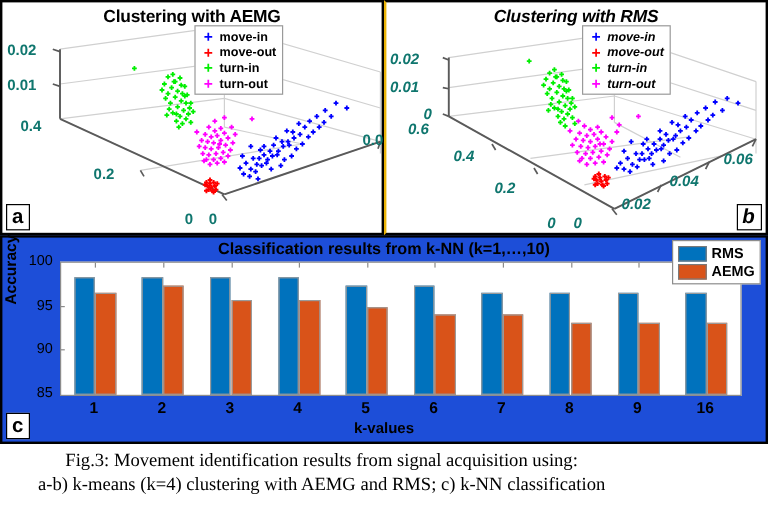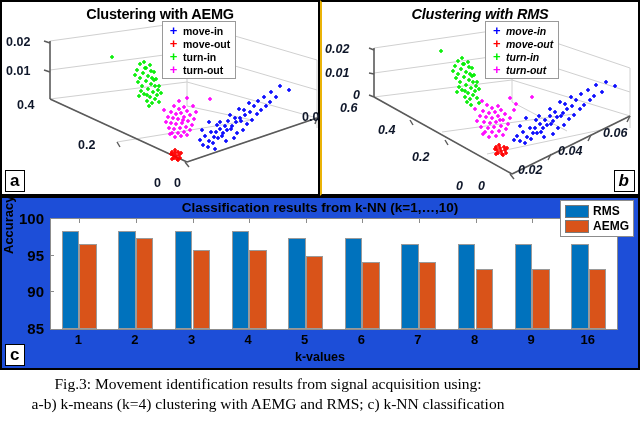--- a/index.html
+++ b/index.html
@@ -10,21 +10,21 @@
   .top-row{position:absolute;left:0;top:0;width:640px;height:196px;display:flex;}
   .panel{position:relative;border:2px solid #000;box-sizing:border-box;background:#fff;}
   .panel-a{width:320px;height:196px;}
   .panel-b{width:320px;height:196px;border-left:2px solid #eab308;font-style:italic;}
 
   .ptitle{position:absolute;width:100%;text-align:center;font-weight:bold;font-size:14.5px;color:#000;letter-spacing:-0.2px;}
 
   .axes3d{position:absolute;inset:0;}
   .axes3d svg{position:absolute;left:0;top:0;}
 
-  .tick{position:absolute;font-weight:bold;font-size:12.5px;color:#0f172a;white-space:nowrap;}
+  .tick{position:absolute;font-weight:bold;font-size:12.5px;color:#0f766e;white-space:nowrap;}
 
   .legend3d{position:absolute;background:#fff;border:1px solid #9a9a9a;padding:2px 5px 2px 3px;}
   .legend3d .row{display:flex;align-items:center;height:13px;}
   .legend3d .mk{width:15px;text-align:center;font-size:13px;font-weight:bold;line-height:10px;}
   .legend3d .lbl{font-size:10.5px;font-weight:bold;color:#000;margin-left:2px;}
 
   .panel-tag{position:absolute;border:1.5px solid #000;background:#fff;
              font-weight:bold;font-size:17px;line-height:17px;padding:1px 5px 2px 4px;color:#000;}
 
   
@@ -32,21 +32,21 @@
            border:2px solid #000;box-sizing:border-box;background:#1d4ed8;}
   .ctitle{position:absolute;left:0;top:2px;width:100%;text-align:center;font-weight:bold;font-size:13.5px;color:#000;}
   .ylab{position:absolute;left:-1px;top:56px;transform:rotate(-90deg);transform-origin:left top;
         font-weight:bold;font-size:13px;color:#000;white-space:nowrap;}
   .xlab{position:absolute;left:0;top:152px;width:100%;text-align:center;font-weight:bold;font-size:12.5px;color:#000;}
 
   .plotbox{position:absolute;left:48px;top:20px;width:568px;height:112px;
            border:1px solid #8c8c8c;box-sizing:border-box;background:#fff;}
   .gridv{position:absolute;top:0;width:1px;height:4px;background:#8c8c8c;}
   .ytickmark{position:absolute;left:-4px;width:4px;height:1px;background:#8c8c8c;}
-  .ytick{position:absolute;font-weight:bold;font-size:15px;color:#000;text-align:right;width:40px;}
+  .ytick{position:absolute;font-weight:normal;font-size:12px;color:#000;text-align:right;width:40px;}
   .xtick{position:absolute;font-weight:bold;font-size:13px;color:#000;text-align:center;width:40px;}
 
   .bar{position:absolute;bottom:0;border:1px solid #9a9a9a;box-sizing:border-box;}
 
   .legendc{position:absolute;right:4px;top:2px;background:#fff;border:1px solid #8c8c8c;padding:2px 4px;}
   .legendc .row{display:flex;align-items:flex-end;margin:1px 0;}
   .legendc .sw{width:22px;height:11px;border:1px solid #7a7a7a;}
   .legendc .lbl{font-size:12px;font-weight:bold;color:#000;margin-left:4px;}
 
   

